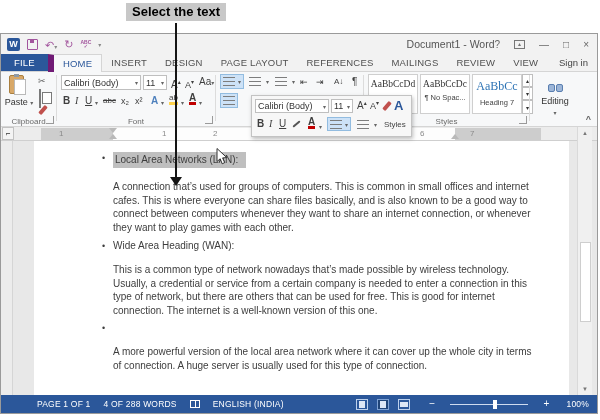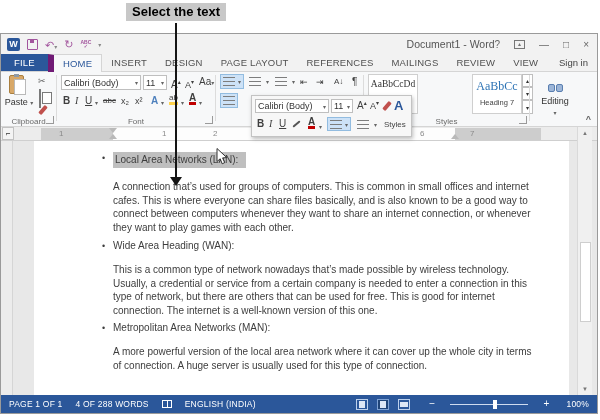--- a/index.html
+++ b/index.html
@@ -91,21 +91,21 @@
   .doc-head-hl { display:inline-block; background:#bfbfbf; padding:2px 8px 3px 2px; }
   .doc-body { line-height:13.5px; }
 
   
   .scrollbar { left:576px; top:93px; width:15px; height:268px; background:#f0f0f0; border-left:1px solid #d9d9d9; }
   .scroll-arrow { width:100%; text-align:center; font-size:6px; color:#777; line-height:12px; }
   .scroll-thumb { left:2px; top:115px; width:11px; height:80px; background:#fff; border:1px solid #cecece; }
 
   
   .statusbar { left:0; top:361px; width:596px; height:18px; background:#2b579a; color:#fff;
-    display:flex; align-items:center; font-size:8.5px; letter-spacing:.2px; }
+    display:flex; align-items:center; font-size:8.5px; letter-spacing:.2px;padding-left:28px; }
   .sb-item { margin-left:13px; white-space:nowrap; }
   .book-ic { width:10px; height:8px; border:1px solid #fff; position:relative; }
   .book-ic:before { content:""; position:absolute; left:4px; top:0; width:1px; height:6px; background:#fff; }
   .sb-views { display:flex; gap:9px; align-items:center; margin-left:auto; }
   .sb-view { width:12px; height:11px; border:1px solid #bcd0ec; display:flex; align-items:center; justify-content:center; }
   .sb-view.active { background:#1f4478; border-color:#7fa2d4; }
   .sb-view-inner { width:6px; height:7px; background:#dce6f5; }
   .zoom-track { width:78px; height:1px; background:#cfdcf0; position:relative; margin:0 6px; }
   .zoom-thumb { position:absolute; left:55%; top:-4px; width:4px; height:9px; background:#fff; }
   .zoom-sym { font-size:10px; line-height:10px; }
@@ -230,20 +230,24 @@
       <div class="abs glabel" style="left:0">Paragraph</div>
       <span class="abs launcher"></span>
     </div>
     <span class="abs vdiv" style="left:362px"></span>
 
     <div class="abs rgroup" style="left:363px;width:165px">
       <div class="abs style-chip" style="left:4px;top:2px">
         <div class="chip-prev">AaBbCcDd</div>
         <div class="chip-name"></div>
       </div>
+      <div class="abs style-chip" style="left:56px;top:2px">
+        <div class="chip-prev">AaBbCcDc</div>
+        <div class="chip-name">¶ No Spac...</div>
+      </div>
       <div class="abs style-chip" style="left:108px;top:2px">
         <div class="chip-prev" style="font-size:12px;color:#2e74b5">AaBbCc</div>
         <div class="chip-name">Heading 7</div>
       </div>
       <span class="abs btn-box" style="left:158px;top:2px;width:11px;height:13px;justify-content:center;font-size:6px">▴</span>
       <span class="abs btn-box" style="left:158px;top:15px;width:11px;height:13px;justify-content:center;font-size:6px">▾</span>
       <span class="abs btn-box" style="left:158px;top:28px;width:11px;height:14px;justify-content:center;font-size:6px">▾</span>
       <div class="abs glabel" style="left:0">Styles</div>
       <span class="abs launcher"></span>
     </div>
@@ -283,21 +287,20 @@
       <div class="abs doc-item doc-body" style="top:39px">A connection that’s used for groups of computers. This is common in small offices and internet cafes. This is where everyone can share files basically, and is also known to be a good way to connect between computers whenever they want to share an internet connection, or whenever they want to play games with each other.</div>
 
       <div class="abs doc-item" style="top:99px">
         <span class="doc-bullet">•</span>
         <span>Wide Area Heading (WAN):</span>
       </div>
       <div class="abs doc-item doc-body" style="top:122px">This is a common type of network nowadays that’s made possible by wireless technology. Usually, a credential or service from a certain company is needed to enter a connection in this type of network, but there are others that can be used for free. This is good for internet connection. The internet is a well-known version of this one.</div>
 
       <div class="abs doc-item" style="top:181px">
         <span class="doc-bullet">•</span>
-        <span>Metropolitan Area Networks (MAN):</span>
       </div>
       <div class="abs doc-item doc-body" style="top:204px">A more powerful version of the local area network where it can cover up the whole city in terms of connection. A huge server is usually used for this type of connection.</div>
 
     </div>
   </div>
 
   <div class="abs scrollbar">
     <div class="scroll-arrow">▲</div>
     <div class="abs scroll-thumb"></div>
     <div class="abs scroll-arrow" style="bottom:0;left:0">▼</div>

